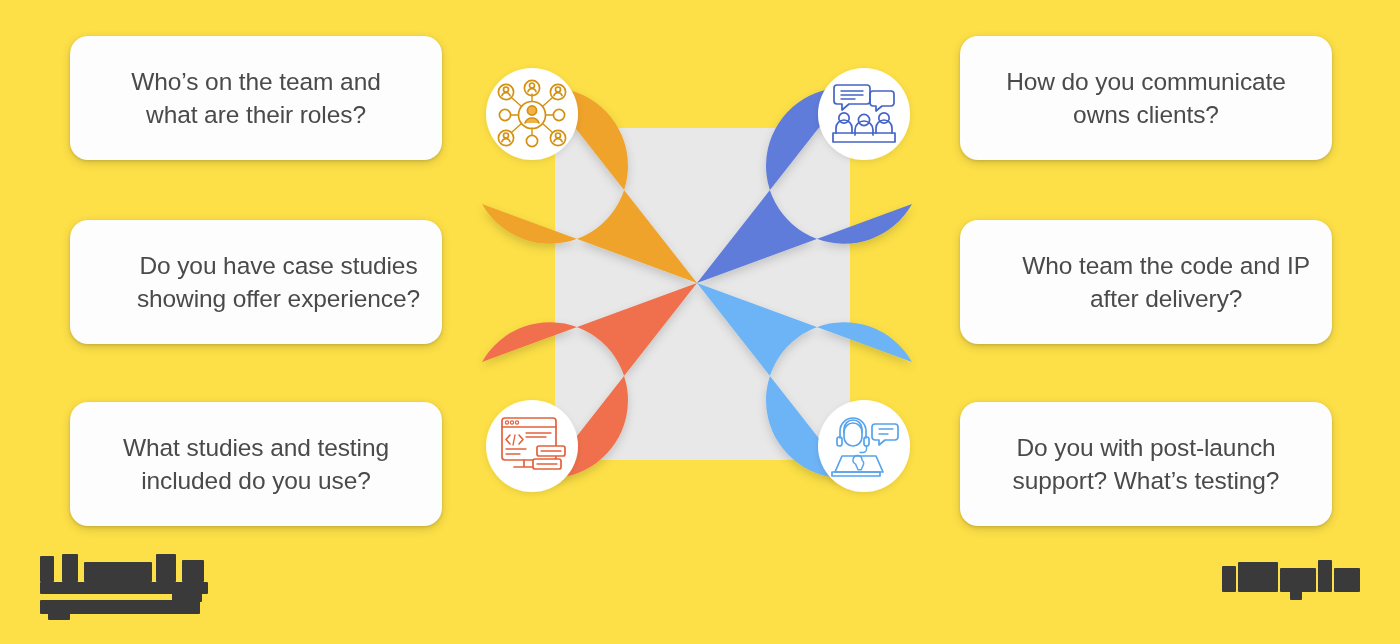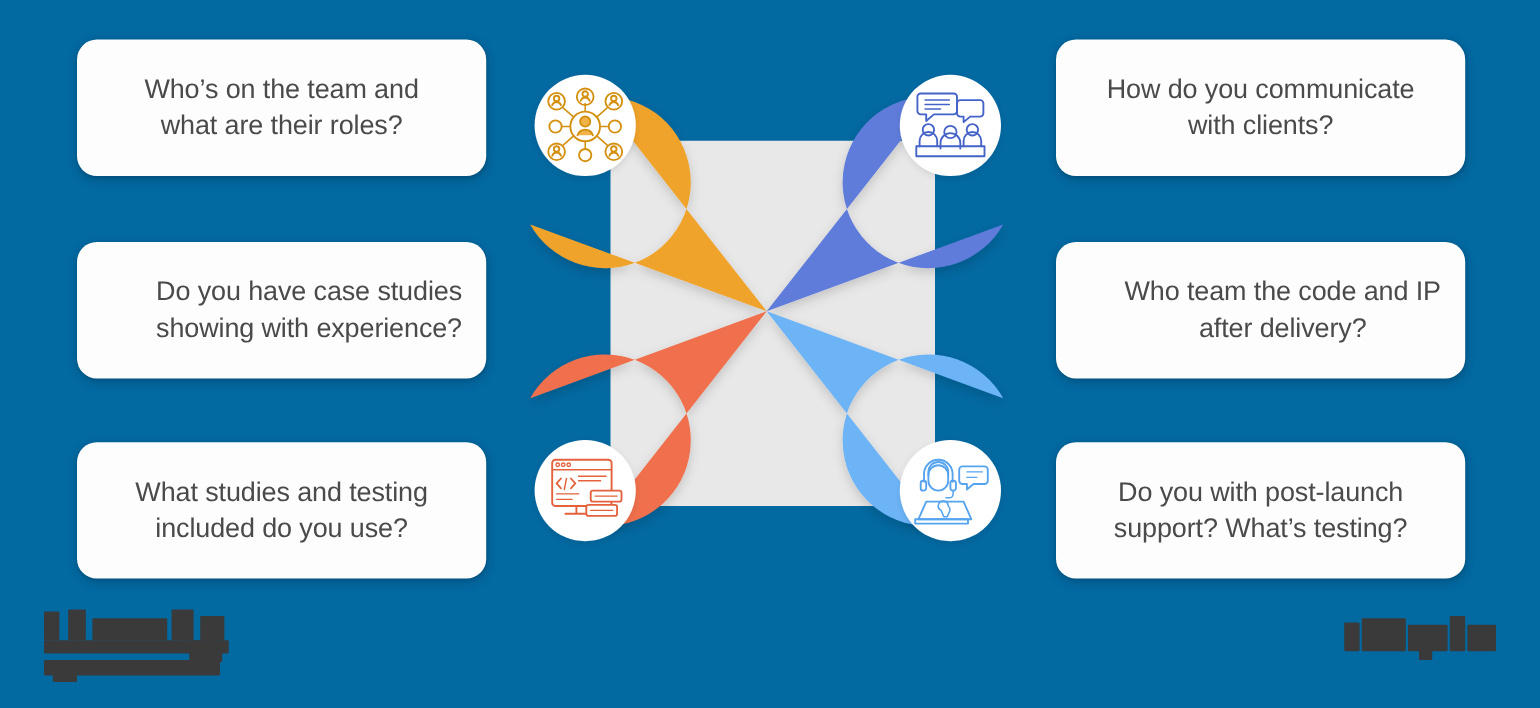--- a/index.html
+++ b/index.html
@@ -8,21 +8,21 @@
     padding: 0;
     background: #ffffff;
   }
   body {
     font-family: "Liberation Sans", "DejaVu Sans", sans-serif;
   }
   #stage {
     position: relative;
     width: 1400px;
     height: 644px;
-    background: #0369a1;
+    background: #fde047;
     overflow: hidden;
   }
 
   
   .card {
     position: absolute;
     width: 372px;
     height: 124px;
     background: #fdfdfd;
     border-radius: 18px;
@@ -82,35 +82,35 @@
   <div class="card left row1">
     <div class="card-text">
       <span>Who’s on the team and</span><br>
       <span>what are their roles?</span>
     </div>
   </div>
 
   <div class="card left row2">
     <div class="card-text">
       <span>Do you have case studies</span><br>
-      <span>showing with experience?</span>
+      <span>showing offer experience?</span>
     </div>
   </div>
 
   <div class="card left row3">
     <div class="card-text">
       <span>What studies and testing</span><br>
       <span>included do you use?</span>
     </div>
   </div>
 
   <div class="card right row1">
     <div class="card-text">
       <span>How do you communicate</span><br>
-      <span>with clients?</span>
+      <span>owns clients?</span>
     </div>
   </div>
 
   <div class="card right row2">
     <div class="card-text">
       <span>Who team the code and IP</span><br>
       <span>after delivery?</span>
     </div>
   </div>
 

